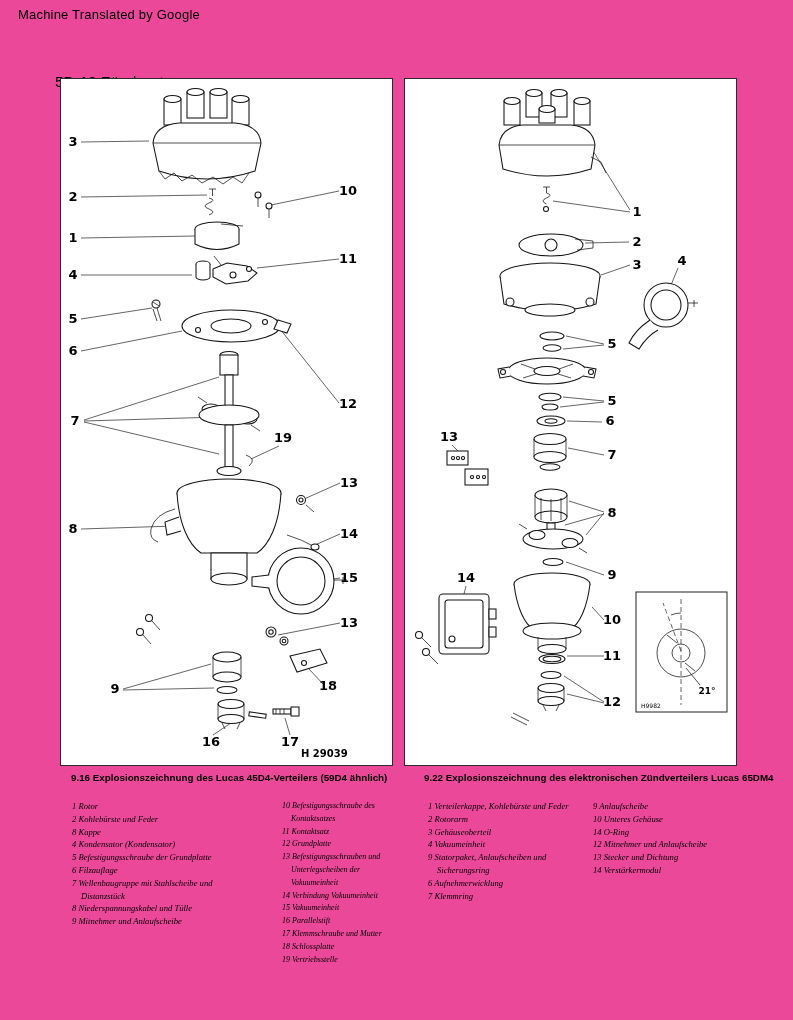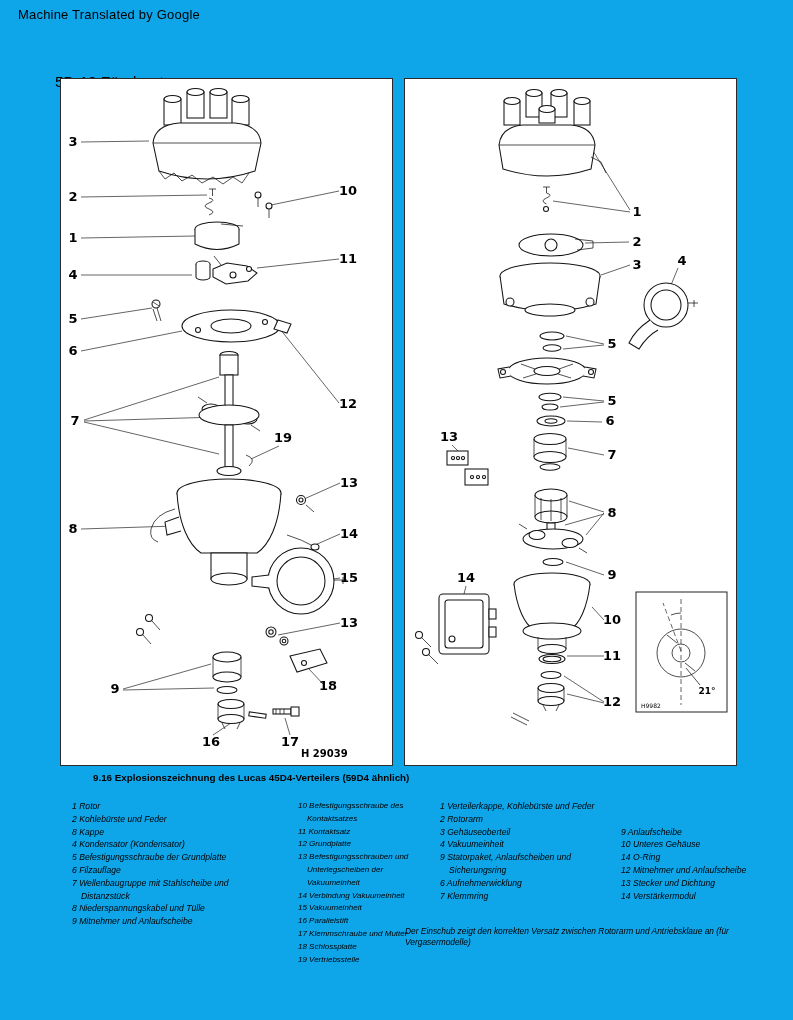--- a/index.html
+++ b/index.html
@@ -1,30 +1,30 @@
 <!DOCTYPE html>
 <html><head>
 <meta charset="utf-8">
 <style>
   html,body{margin:0;padding:0;}
   body{background:#ffffff;}
-  .page{position:relative;width:793px;height:1020px;background:#0ea5e9;color:#000;
+  .page{position:relative;width:793px;height:1020px;background:#ec4899;color:#000;
         font-family:"Liberation Sans","DejaVu Sans",sans-serif;overflow:hidden;}
   .translator-note{position:absolute;left:18px;top:7px;font-size:13px;letter-spacing:.2px;}
   .page-header{position:absolute;left:55px;top:32px;font-size:15.5px;margin-top:41px;}
   .figure-box{position:absolute;top:78px;width:331px;height:686px;border:1px solid #2b2b2b;background:#fff;}
   .figure-left{left:60px;}
   .figure-right{left:404px;}
   .diagram{width:100%;height:100%;display:block;}
-  .caption{position:absolute;top:772px;font-size:9.8px;font-weight:bold;white-space:nowrap;margin-left:22px;}
+  .caption{position:absolute;top:772px;font-size:9.8px;font-weight:bold;white-space:nowrap;}
   .caption-left{left:71px;}
   .caption-right{left:424px;}
-  .parts{position:absolute;top:800px;display:flex;gap:18px;}
+  .parts{position:absolute;top:800px;display:flex;gap:2px;font-family:Liberation Serif, serif;}
   .parts-left{left:72px;}
-  .parts-right{left:440px;align-items:flex-end;}
+  .parts-right{left:428px;}
   .parts-left .col1{width:163px;}
   .parts-left .col2{width:165px;}
   .parts-right .col1{width:163px;}
   .parts-right .col2{width:150px;}
   .part{font-style:italic;font-size:8.6px;line-height:12.8px;text-indent:-9px;padding-left:9px;}
   .parts-left .col2 .part{font-size:8px;margin-left:45px;}
   .footnote{position:absolute;left:405px;top:926px;width:386px;font-style:italic;font-size:8.4px;line-height:11px;}
   
   .ld{stroke:#222;stroke-width:0.7;fill:none;}
   .pt{stroke:#141414;stroke-width:1.05;fill:#ffffff;}
@@ -417,20 +417,21 @@
       <text class="callout" x="207" y="438" text-anchor="middle">8</text>
       <text class="callout" x="207" y="500" text-anchor="middle">9</text>
       <text class="callout" x="61" y="503" text-anchor="middle">14</text>
       <text class="callout" x="207" y="545" text-anchor="middle">10</text>
       <text class="callout" x="207" y="581" text-anchor="middle">11</text>
       <text class="callout" x="207" y="627" text-anchor="middle">12</text>
     </svg>
   </div>
 
   <div class="caption caption-left">9.16 Explosionszeichnung des Lucas 45D4-Verteilers (59D4 ähnlich)</div>
+  <div class="caption caption-right">9.22 Explosionszeichnung des elektronischen Zündverteilers Lucas 65DM4</div>
 
   <div class="parts parts-left">
     <div class="col col1">
       <div class="part">1 Rotor</div>
       <div class="part">2 Kohlebürste und Feder</div>
       <div class="part">8 Kappe</div>
       <div class="part">4 Kondensator (Kondensator)</div>
       <div class="part">5 Befestigungsschraube der Grundplatte</div>
       <div class="part">6 Filzauflage</div>
       <div class="part">7 Wellenbaugruppe mit Stahlscheibe und Distanzstück</div>
@@ -464,15 +465,14 @@
     <div class="col col2">
       <div class="part">9 Anlaufscheibe</div>
       <div class="part">10 Unteres Gehäuse</div>
       <div class="part">14 O-Ring</div>
       <div class="part">12 Mitnehmer und Anlaufscheibe</div>
       <div class="part">13 Stecker und Dichtung</div>
       <div class="part">14 Verstärkermodul</div>
     </div>
   </div>
 
-  <div class="footnote">Der Einschub zeigt den korrekten Versatz zwischen Rotorarm und Antriebsklaue an (für Vergasermodelle)</div>
 
 </div>
 
 </body></html>

